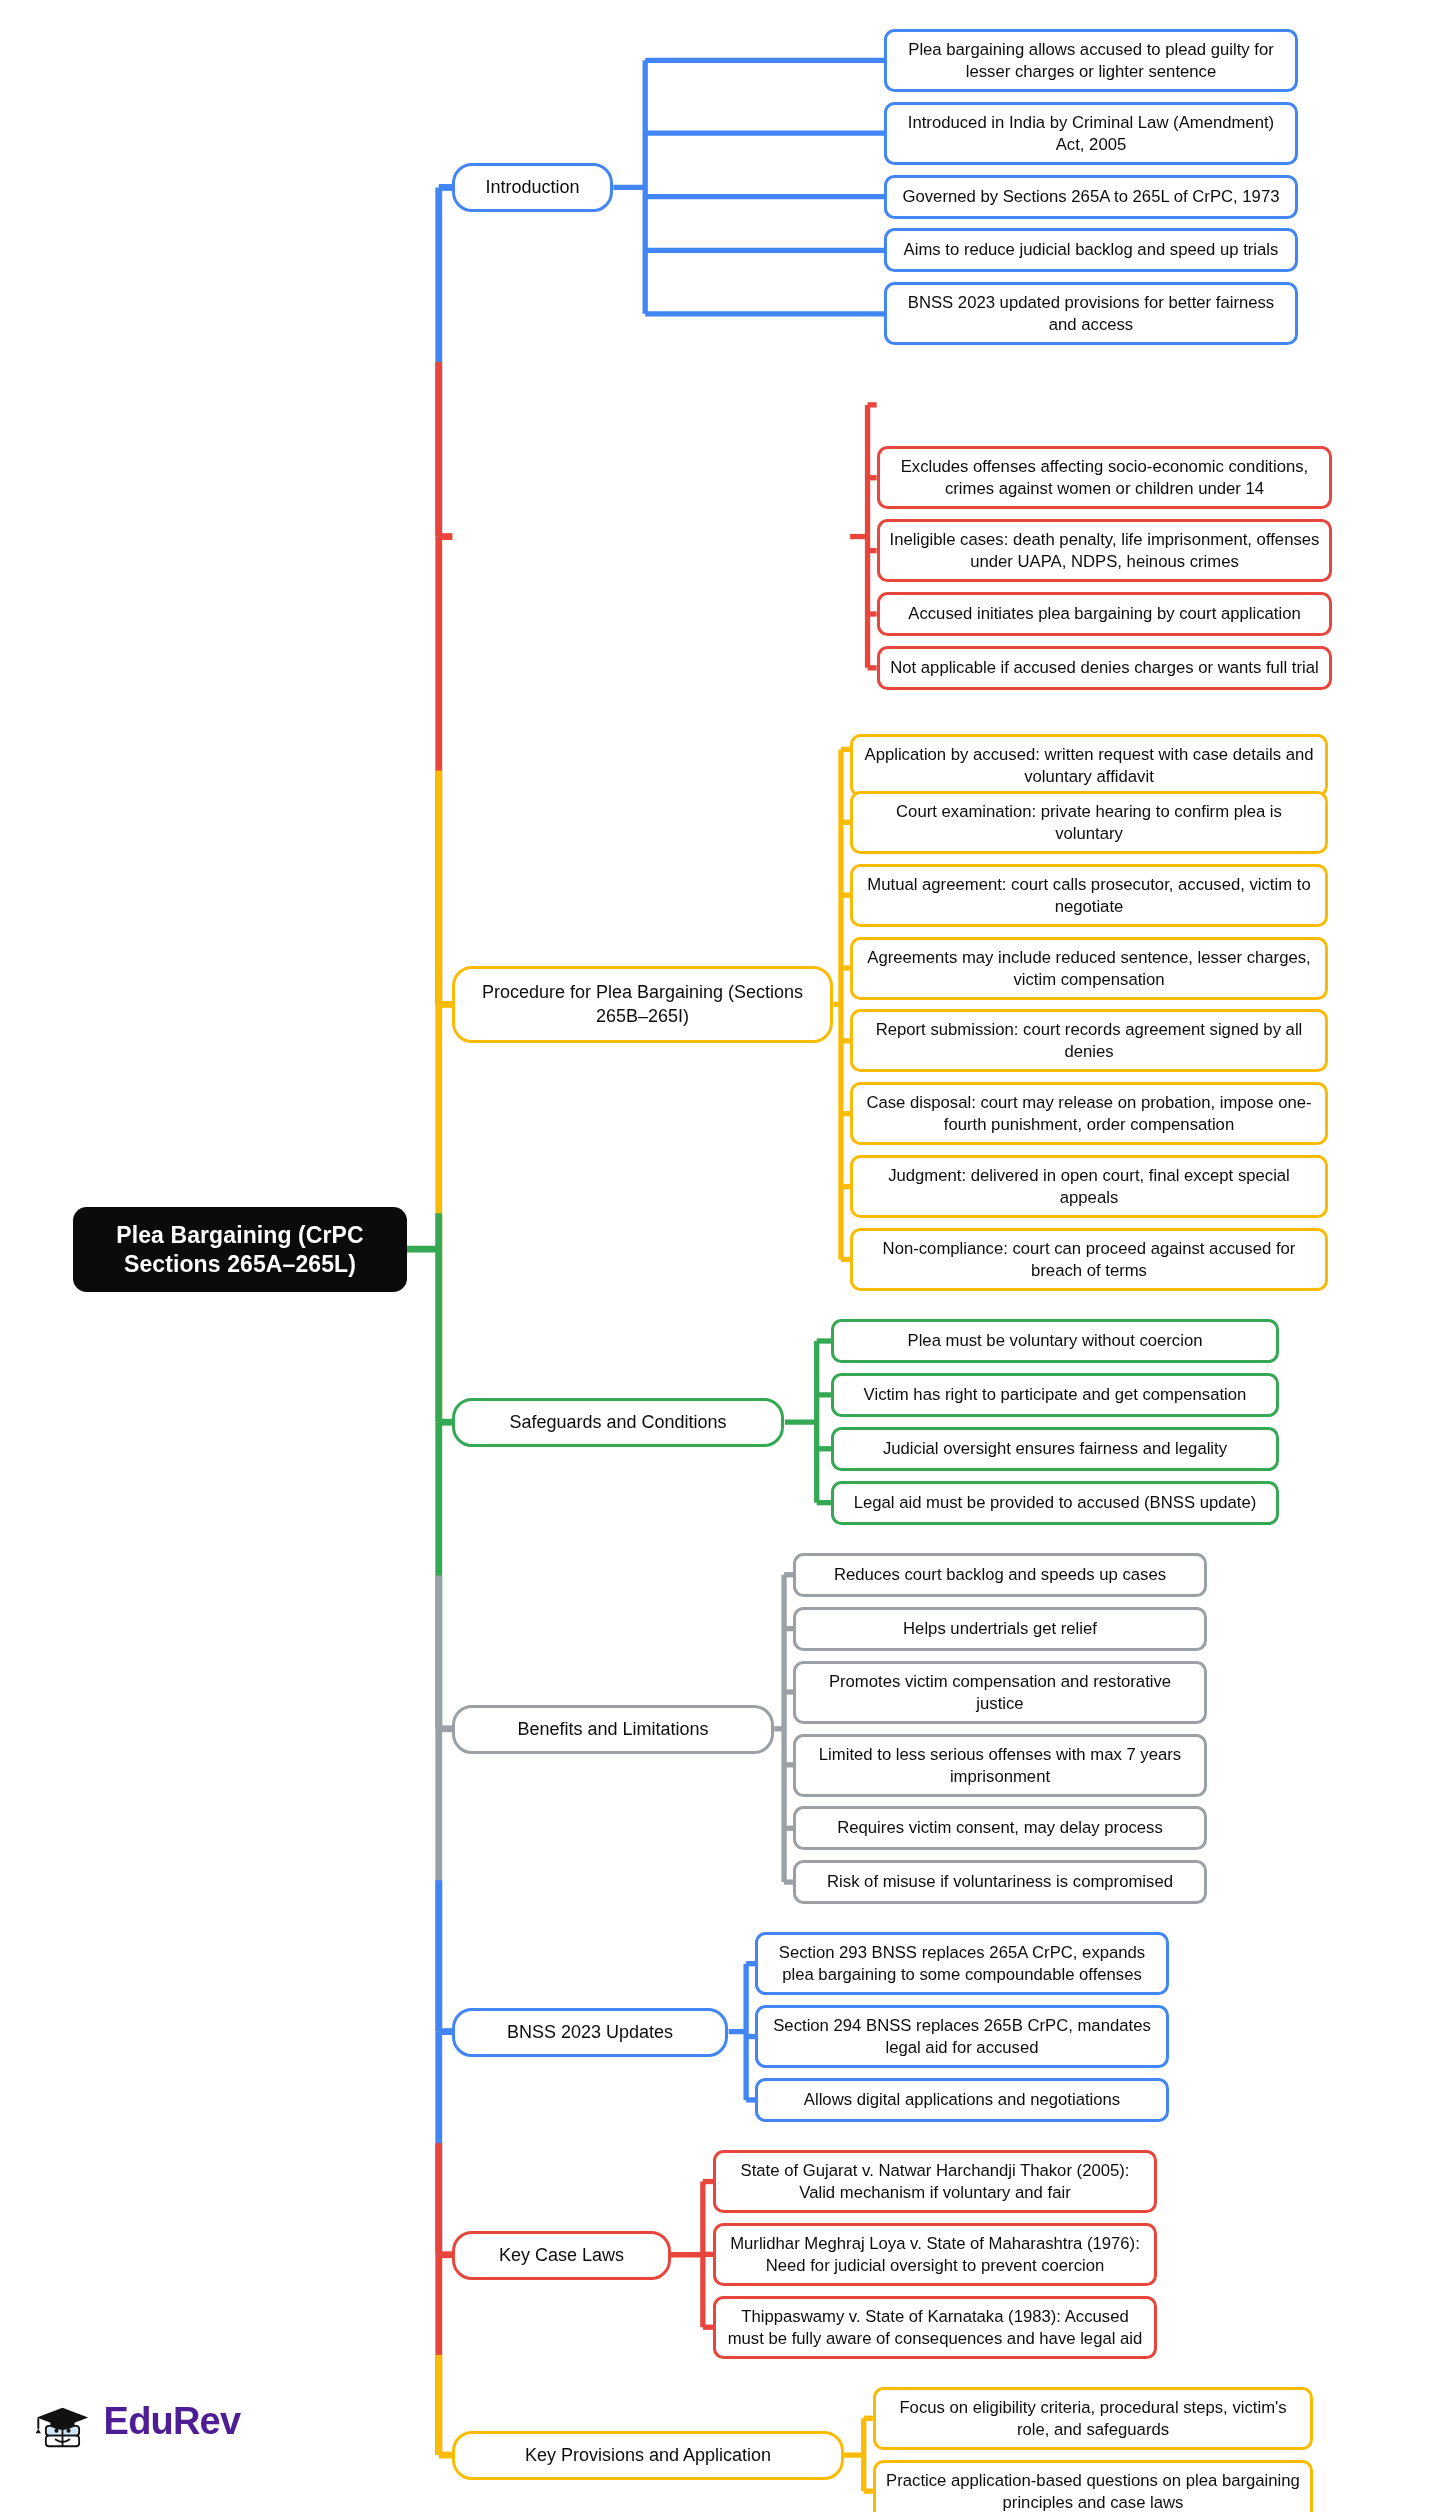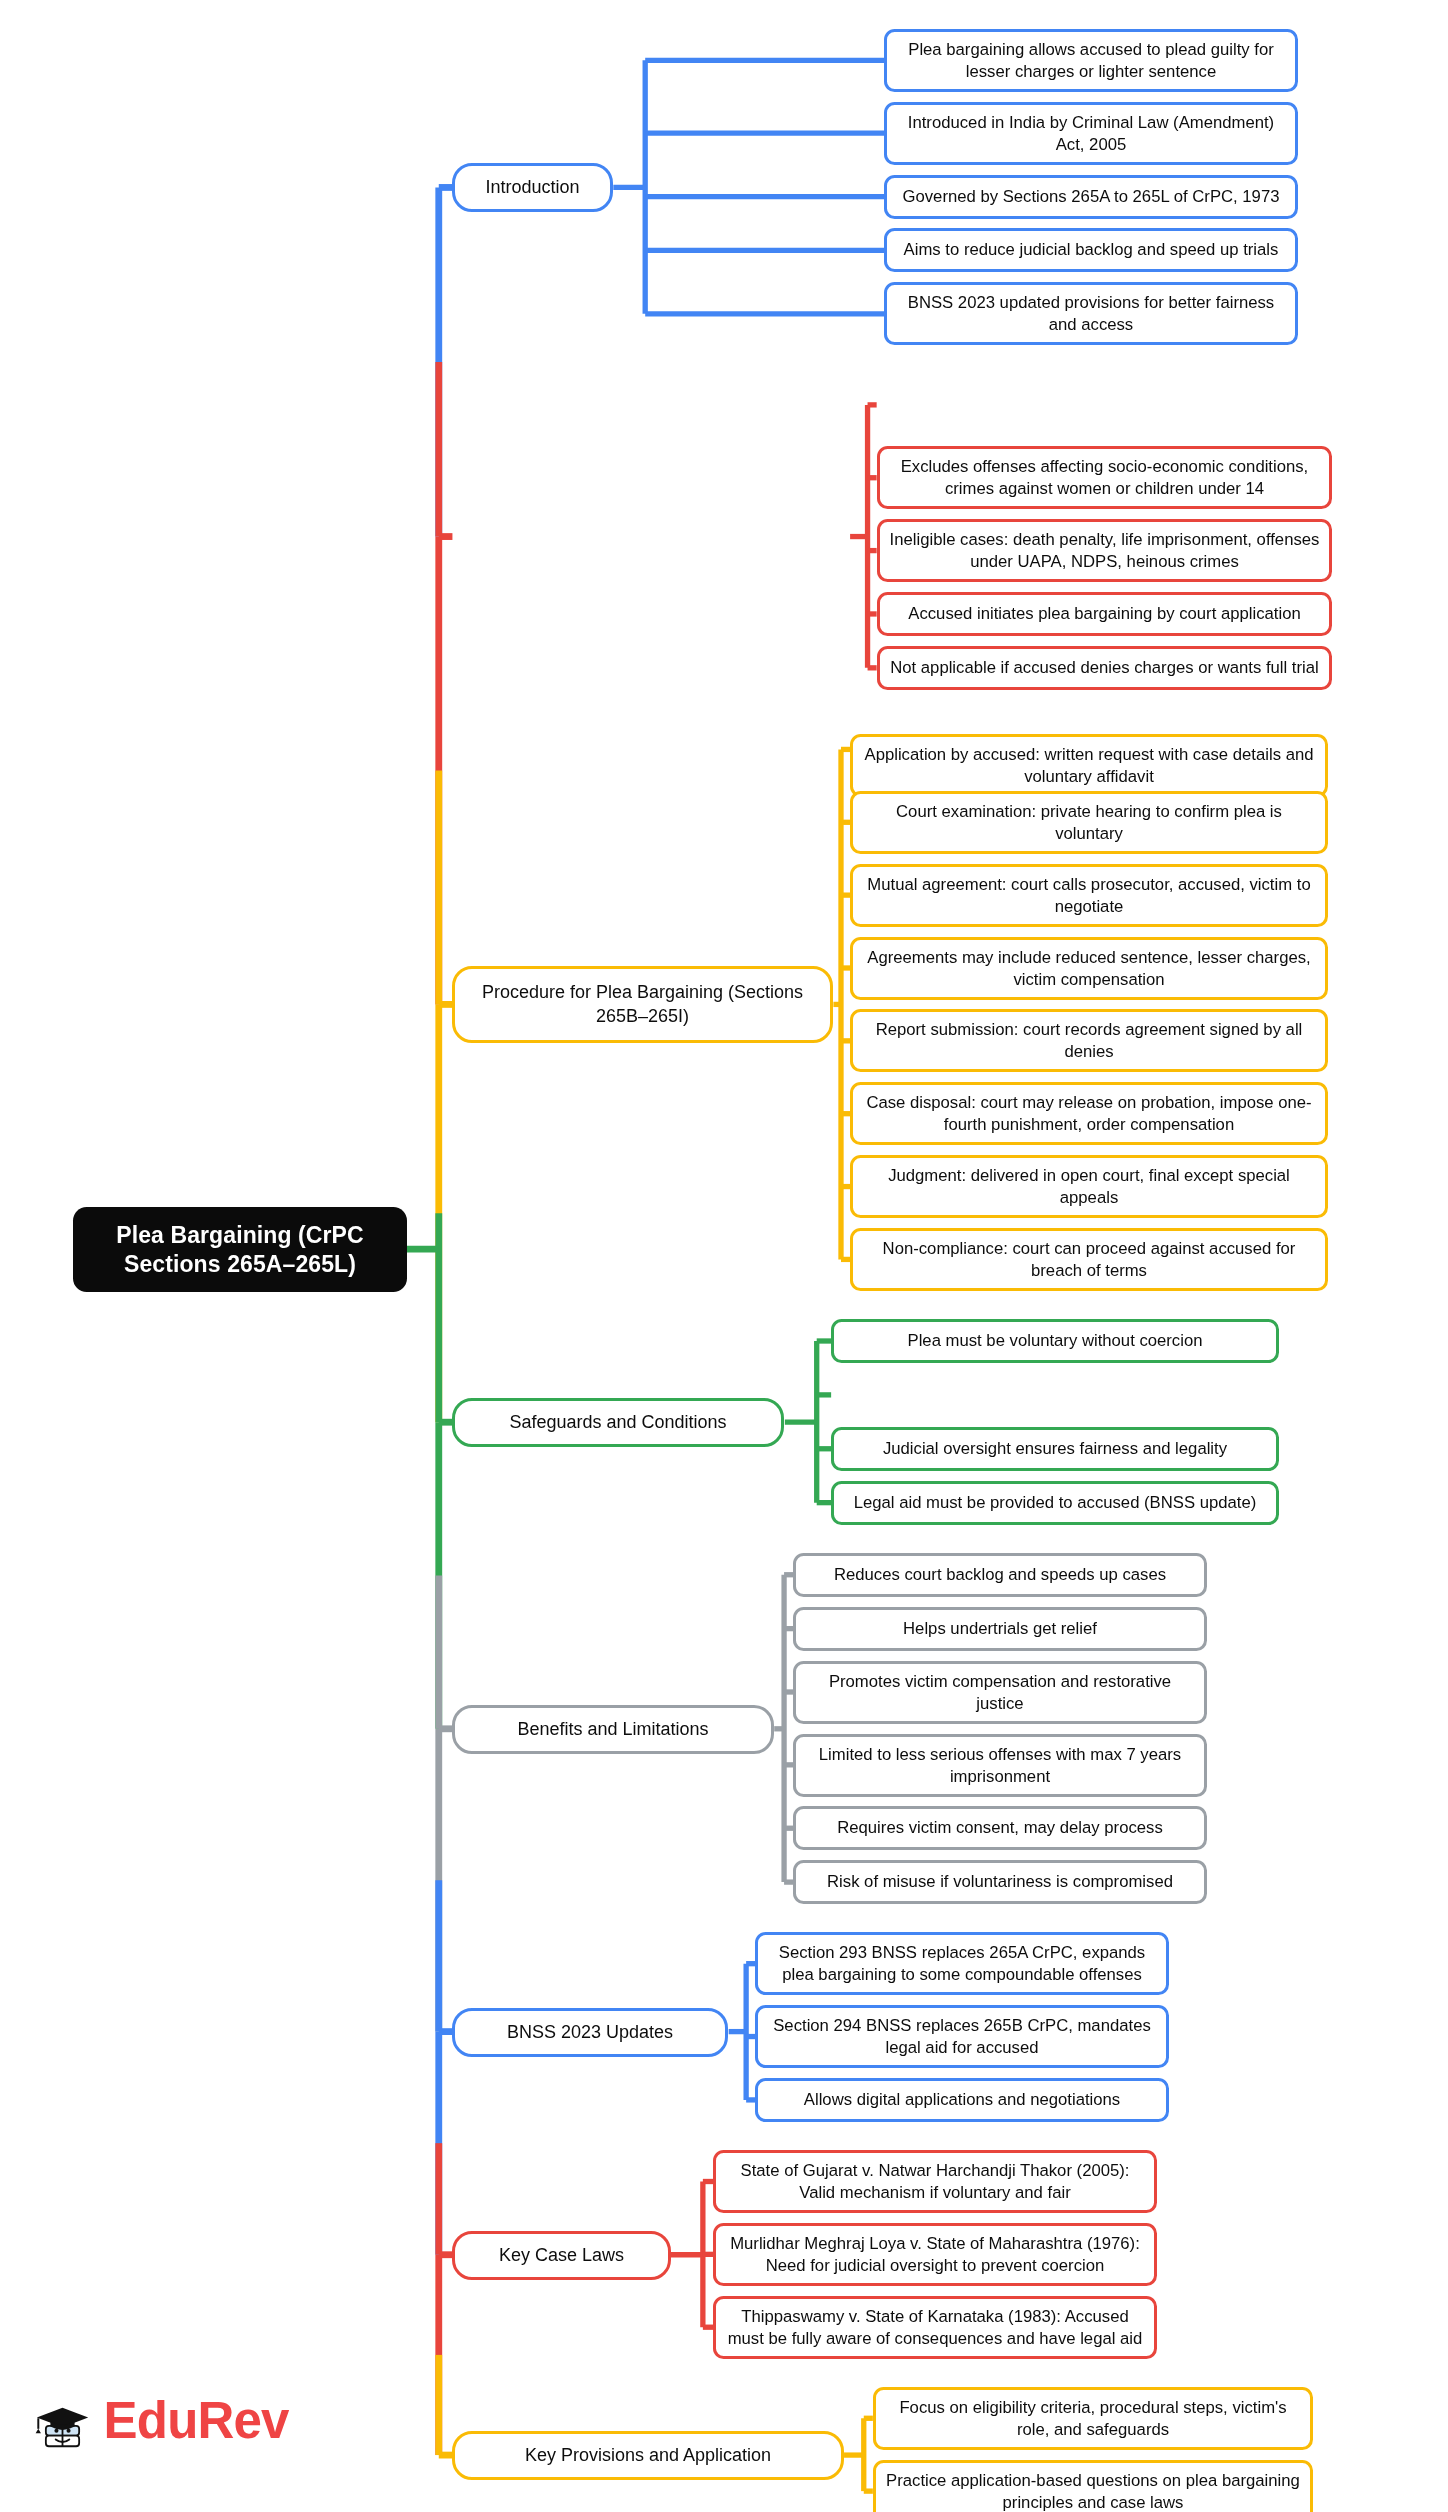--- a/index.html
+++ b/index.html
@@ -54,21 +54,21 @@
 
   
   .c-blue   {border-color:#4285f4;}
   .c-red    {border-color:#e8453c;}
   .c-yellow {border-color:#fabb05;}
   .c-green  {border-color:#34a853;}
   .c-gray   {border-color:#9aa0a6;}
 
   
   #logo{position:absolute;left:32px;top:2391px;display:flex;align-items:center;gap:10.6px;}
-  #logo .word{font-size:51px;font-weight:bold;color:#ef4444;letter-spacing:-0.8px;line-height:1;}
+  #logo .word{font-size:38px;font-weight:bold;color:#4c1d95;letter-spacing:-0.8px;line-height:1;}
 </style>
 </head>
 <body>
 
 <div id="canvas">
   <svg id="edges" viewBox="0 0 1909 3310">
       <path d="M 578 247 L 578 707" fill="none" stroke="#4285f4" stroke-width="9" stroke-linecap="butt" stroke-linejoin="miter"></path>
       <path d="M 578 707 L 578 1323.5" fill="none" stroke="#e8453c" stroke-width="9" stroke-linecap="butt" stroke-linejoin="miter"></path>
       <path d="M 578 1323.5 L 578 1874" fill="none" stroke="#fabb05" stroke-width="9" stroke-linecap="butt" stroke-linejoin="miter"></path>
       <path d="M 578 1874 L 578 2278" fill="none" stroke="#34a853" stroke-width="9" stroke-linecap="butt" stroke-linejoin="miter"></path>
@@ -201,20 +201,23 @@
     </div>
     <div class="node leaf c-yellow" style="left: 850px; top: 1228px; width: 478px; height: 63px;">
       <span>Non-compliance: court can proceed against accused for breach of terms</span>
     </div>
     <div class="node branch c-green" style="left: 452px; top: 1398px; width: 332px; height: 49px;">
       <span>Safeguards and Conditions</span>
     </div>
     <div class="node leaf c-green" style="left: 831px; top: 1319px; width: 448px; height: 44px;">
       <span>Plea must be voluntary without coercion</span>
     </div>
+    <div class="node leaf c-green" style="left: 831px; top: 1373px; width: 448px; height: 44px;">
+      <span>Victim has right to participate and get compensation</span>
+    </div>
     <div class="node leaf c-green" style="left: 831px; top: 1427px; width: 448px; height: 44px;">
       <span>Judicial oversight ensures fairness and legality</span>
     </div>
     <div class="node leaf c-green" style="left: 831px; top: 1481px; width: 448px; height: 44px;">
       <span>Legal aid must be provided to accused (BNSS update)</span>
     </div>
     <div class="node branch c-gray" style="left: 452px; top: 1705px; width: 322px; height: 49px;">
       <span>Benefits and Limitations</span>
     </div>
     <div class="node leaf c-gray" style="left: 793px; top: 1553px; width: 414px; height: 44px;">

